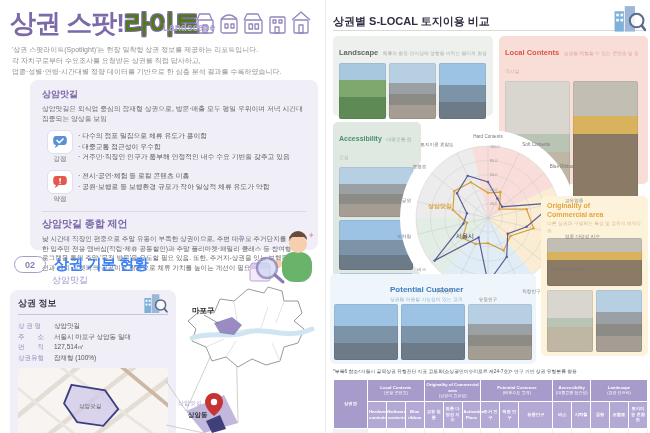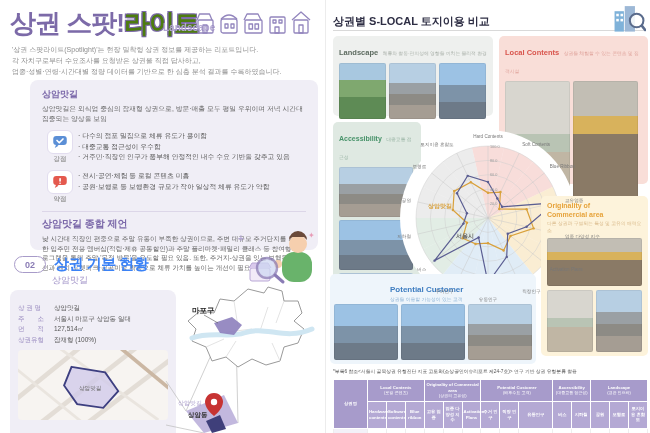--- a/index.html
+++ b/index.html
@@ -185,20 +185,33 @@
     <path d="M13 40 l3-5 h16 l3 5" fill="#d9c9ec" stroke="#b9a8d6" stroke-width="1"></path>
     <rect x="46" y="24" width="30" height="30" rx="12" fill="#69b36b"></rect>
     <circle cx="62" cy="16" r="9" fill="#f6cfae"></circle>
     <path d="M53 12 a9 9 0 0 1 18 0 l-3 -3 -12 0z" fill="#6b4a3a"></path>
     <circle cx="42" cy="36" r="4" fill="#f6cfae"></circle>
     <circle cx="31" cy="40" r="10" fill="#cfd8f2" opacity="0.75" stroke="#8a7cb5" stroke-width="2.4"></circle>
     <line x1="39" y1="47" x2="47" y2="54" stroke="#8a7cb5" stroke-width="3" stroke-linecap="round"></line>
   </svg>
 
   <div class="abs infobox">
+    <div class="info-head">
+      <span>상권 정보</span>
+      <svg style="position:absolute;right:0;top:-4px;" width="26" height="20" viewBox="0 0 40 32">
+        <rect x="3" y="8" width="11" height="24" fill="#7fb2d9"></rect>
+        <rect x="15" y="2" width="12" height="30" fill="#9db8d6"></rect>
+        <rect x="5" y="11" width="3" height="3" fill="#fff"></rect>
+          <rect x="10" y="11" width="3" height="3" fill="#fff"></rect>
+        <rect x="5" y="17" width="3" height="3" fill="#fff"></rect>
+          <rect x="10" y="17" width="3" height="3" fill="#fff"></rect>
+        <circle cx="29" cy="19" r="8" fill="#ffffff" fill-opacity="0.85" stroke="#5a6b8c" stroke-width="2.4"></circle>
+        <line x1="35" y1="25" x2="39" y2="30" stroke="#5a6b8c" stroke-width="3" stroke-linecap="round"></line>
+      </svg>
+    </div>
     <div class="info-fields">
       <div class="info-row">
           <span class="info-lab">상 권 명</span>
           <span class="info-val">상암맛길</span>
         </div>
       <div class="info-row">
           <span class="info-lab">주　　소</span>
           <span class="info-val">서울시 마포구 상암동 일대</span>
         </div>
       <div class="info-row">

